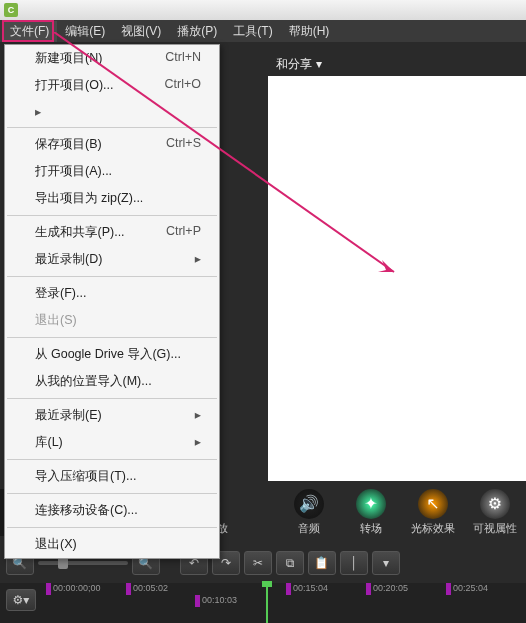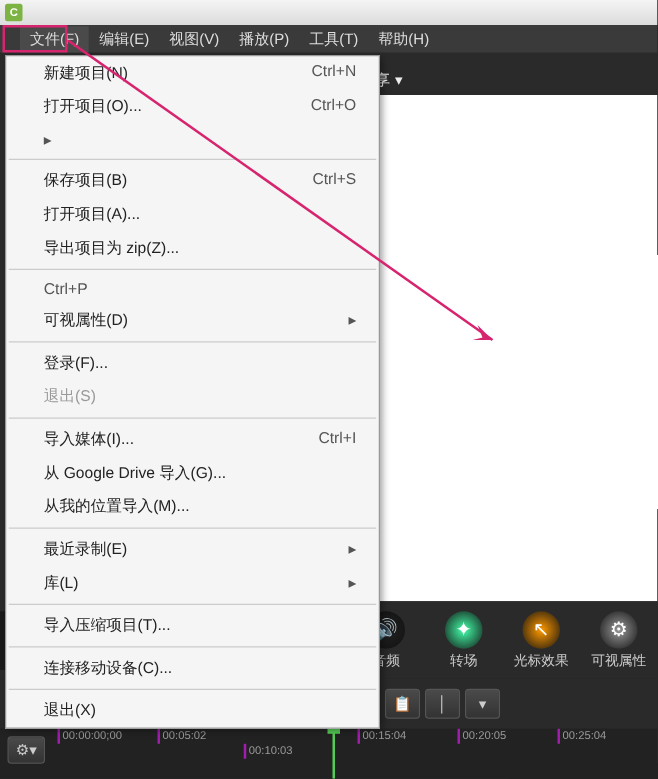--- a/index.html
+++ b/index.html
@@ -1,43 +1,43 @@
 <!DOCTYPE html>
 <html><head>
 <meta charset="utf-8">
 <style>
 *{margin:0;padding:0;box-sizing:border-box;font-family:"Microsoft YaHei",Arial,sans-serif}
 body{width:526px;height:623px;background:#2a2a2a;position:relative;overflow:hidden}
 .titlebar{height:20px;background:linear-gradient(#f4f4f4,#dcdcdc);display:flex;align-items:center;padding:0 4px;font-size:11px;color:#333}
 .appicon{width:14px;height:14px;background:#7cb342;border-radius:2px;margin-right:4px;display:flex;align-items:center;justify-content:center;color:#fff;font-size:9px;font-weight:bold}
-.menubar{height:22px;background:#3a3a3a;display:flex;align-items:center;padding:0 16px}
+.menubar{height:22px;background:#3a3a3a;display:flex;align-items:center;padding:0 2px}
 .menuitem{color:#ddd;font-size:12px;padding:2px 8px;cursor:pointer}
 .menuitem.active{background:#4a4a4a}
 .highlight-box{position:absolute;left:2px;top:20px;width:52px;height:22px;border:2px solid #d6246f;z-index:100;pointer-events:none}
 .arrow-line{position:absolute;left:54px;top:32px;z-index:99;pointer-events:none}
 .share-bar{position:absolute;left:268px;top:52px;height:24px;color:#eee;font-size:12px;padding:4px 8px;display:flex;align-items:center;gap:4px}
-.dropdown{position:absolute;left:4px;top:44px;width:300px;background:#f5f5f5;border:1px solid #999;box-shadow:2px 2px 6px rgba(0,0,0,.4);z-index:50;font-size:12.5px;color:#222}
+.dropdown{position:absolute;left:4px;top:44px;width:216px;background:#f5f5f5;border:1px solid #999;box-shadow:2px 2px 6px rgba(0,0,0,.4);z-index:50;font-size:12.5px;color:#222}
 .dd-item{display:flex;justify-content:space-between;padding:5px 18px 5px 30px;cursor:pointer}
 .dd-item.disabled{color:#999;cursor:default}
 .dd-sep{height:1px;background:#ccc;margin:3px 2px}
 .shortcut{color:#555}
 .preview{position:absolute;left:268px;top:76px;right:0;height:405px;background:#fff}
 .bottom-tabs{position:absolute;left:0;bottom:80px;right:0;height:62px;background:#2a2a2a;display:flex;align-items:center}
 .tab{width:62px;display:flex;flex-direction:column;align-items:center;gap:2px;color:#ccc;font-size:11px;cursor:pointer}
 .tab.sel{background:#1a1a1a}
 .tab-icon{width:30px;height:30px;border-radius:15px;display:flex;align-items:center;justify-content:center;font-size:16px}
 .spacer{flex:1}
 .toolbar{position:absolute;left:0;bottom:40px;right:0;height:40px;background:#2a2a2a;display:flex;align-items:center;padding:0 6px;gap:4px}
 .tbtn{width:28px;height:24px;background:linear-gradient(#4a4a4a,#333);border:1px solid #555;border-radius:3px;display:flex;align-items:center;justify-content:center;color:#ccc;font-size:12px;cursor:pointer}
 .slider{width:90px;height:4px;background:#555;border-radius:2px;position:relative}
 .slider::after{content:"";position:absolute;left:20px;top:-4px;width:10px;height:12px;background:#888;border-radius:2px}
 .timeline{position:absolute;left:0;bottom:0;right:0;height:40px;background:#222;display:flex;align-items:flex-start;padding-left:6px}
 .gear{width:30px;height:22px;background:linear-gradient(#4a4a4a,#333);border:1px solid #555;border-radius:3px;display:flex;align-items:center;justify-content:center;color:#ccc;font-size:12px;margin-top:6px;cursor:pointer}
 .ticks{flex:1;margin-left:10px;position:relative;height:100%}
-.tick{position:absolute;top:0;font-size:9px;color:#999;border-left:2px solid #a21caf;height:12px;padding-left:2px}
+.tick{position:absolute;top:0;font-size:9px;color:#999;border-left:5px solid #a21caf;height:12px;padding-left:2px}
 .marker{position:absolute;top:0;width:2px;height:40px;background:#5c5}
 .marker::before{content:"";position:absolute;top:-2px;left:-4px;width:10px;height:6px;background:#5c5}
 </style>
 </head>
 <body>
 
 <div class="titlebar">
   <div class="appicon">C</div>
 </div>
 
@@ -81,40 +81,37 @@
     <div class="dd-item">
       <span>打开项目(A)...</span>
       <span class="shortcut"></span>
     </div>
     <div class="dd-item">
       <span>导出项目为 zip(Z)...</span>
       <span class="shortcut"></span>
     </div>
     <div class="dd-sep"></div>
     <div class="dd-item">
+      <span>生成和共享(P)...</span>
       <span class="shortcut">Ctrl+P</span>
     </div>
     <div class="dd-item">
-      <span>可视属性(D)</span>
+      <span>最近录制(D)</span>
       <span class="shortcut">▸</span>
     </div>
     <div class="dd-sep"></div>
     <div class="dd-item">
       <span>登录(F)...</span>
       <span class="shortcut"></span>
     </div>
     <div class="dd-item disabled">
       <span>退出(S)</span>
       <span class="shortcut"></span>
     </div>
     <div class="dd-sep"></div>
-    <div class="dd-item">
-      <span>导入媒体(I)...</span>
-      <span class="shortcut">Ctrl+I</span>
-    </div>
     <div class="dd-item">
       <span>从 Google Drive 导入(G)...</span>
       <span class="shortcut"></span>
     </div>
     <div class="dd-item">
       <span>从我的位置导入(M)...</span>
       <span class="shortcut"></span>
     </div>
     <div class="dd-sep"></div>
     <div class="dd-item">

